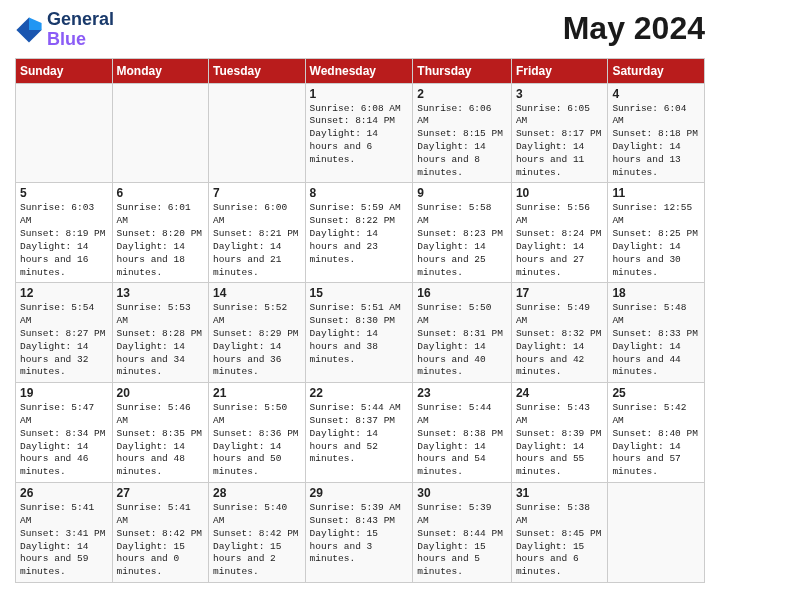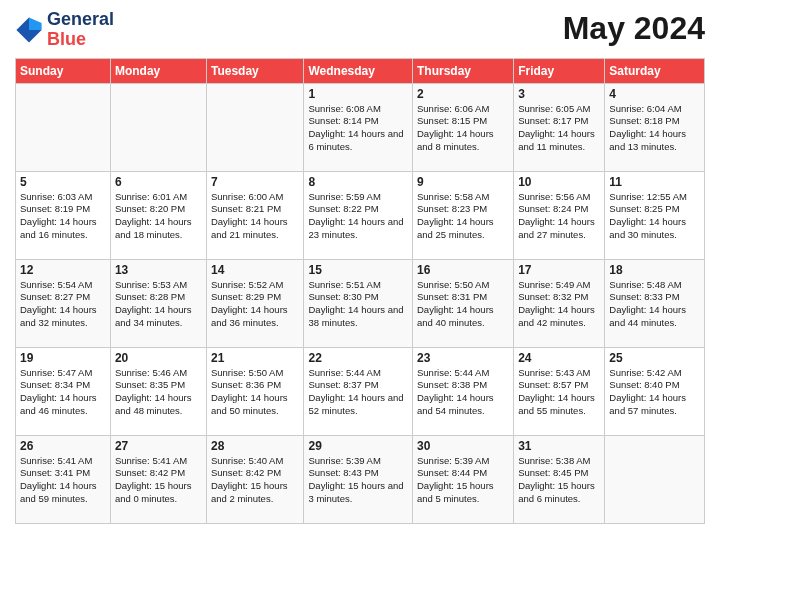--- a/index.html
+++ b/index.html
@@ -25,21 +25,21 @@
       align-items: center;
       gap: 4px;
     }
     .logo-text {
       font-size: 18px;
       font-weight: bold;
       color: #1a3a6b;
       line-height: 1.1;
     }
     .logo-text span {
-      color: #ef4444;
+      color: #8b5cf6;
       margin-top: 47px;
     }
     .logo-icon {
       width: 28px;
       height: 28px;
     }
     .title-block {
       text-align: center;
     }
     .month-title {
@@ -50,21 +50,21 @@
     .location-title {
       font-size: 16px;
       color: #333;
     }
     table {
       width: 100%;
       border-collapse: collapse;
       font-size: 10px;
     }
     thead tr {
-      background-color: #ef4444;
+      background-color: #b91c1c;
       color: white;
       padding-left: 15px;
     }
     thead th {
       padding: 5px 4px;
       text-align: left;
       font-size: 12px;
       font-weight: bold;
       border: 1px solid #ccc;
     }
@@ -84,20 +84,21 @@
       background: #f9f9f9;
     }
     .day-num {
       font-size: 12px;
       font-weight: bold;
       display: block;
       margin-bottom: 2px;
     }
     .cell-content {
       line-height: 1.35;
+      font-family: Liberation Mono, monospace;
     }
   </style>
 </head>
 <body>
 
 <div class="container">
   <div class="header">
     <div class="logo">
       <svg class="logo-icon" viewBox="0 0 40 40">
         <polygon points="20,2 38,20 20,38 2,20" fill="#1a56b0"></polygon>
@@ -317,21 +318,21 @@
         <div class="cell-content">
           <span>Sunrise: 5:44 AM</span><br>
           <span>Sunset: 8:38 PM</span><br>
           <span>Daylight: 14 hours and 54 minutes.</span>
         </div>
           </td>
           <td>
             <span class="day-num">24</span>
         <div class="cell-content">
           <span>Sunrise: 5:43 AM</span><br>
-          <span>Sunset: 8:57 PM</span><br>
+          <span>Sunset: 8:39 PM</span><br>
           <span>Daylight: 14 hours and 55 minutes.</span>
         </div>
           </td>
           <td>
             <span class="day-num">25</span>
         <div class="cell-content">
           <span>Sunrise: 5:42 AM</span><br>
           <span>Sunset: 8:40 PM</span><br>
           <span>Daylight: 14 hours and 57 minutes.</span>
         </div>

